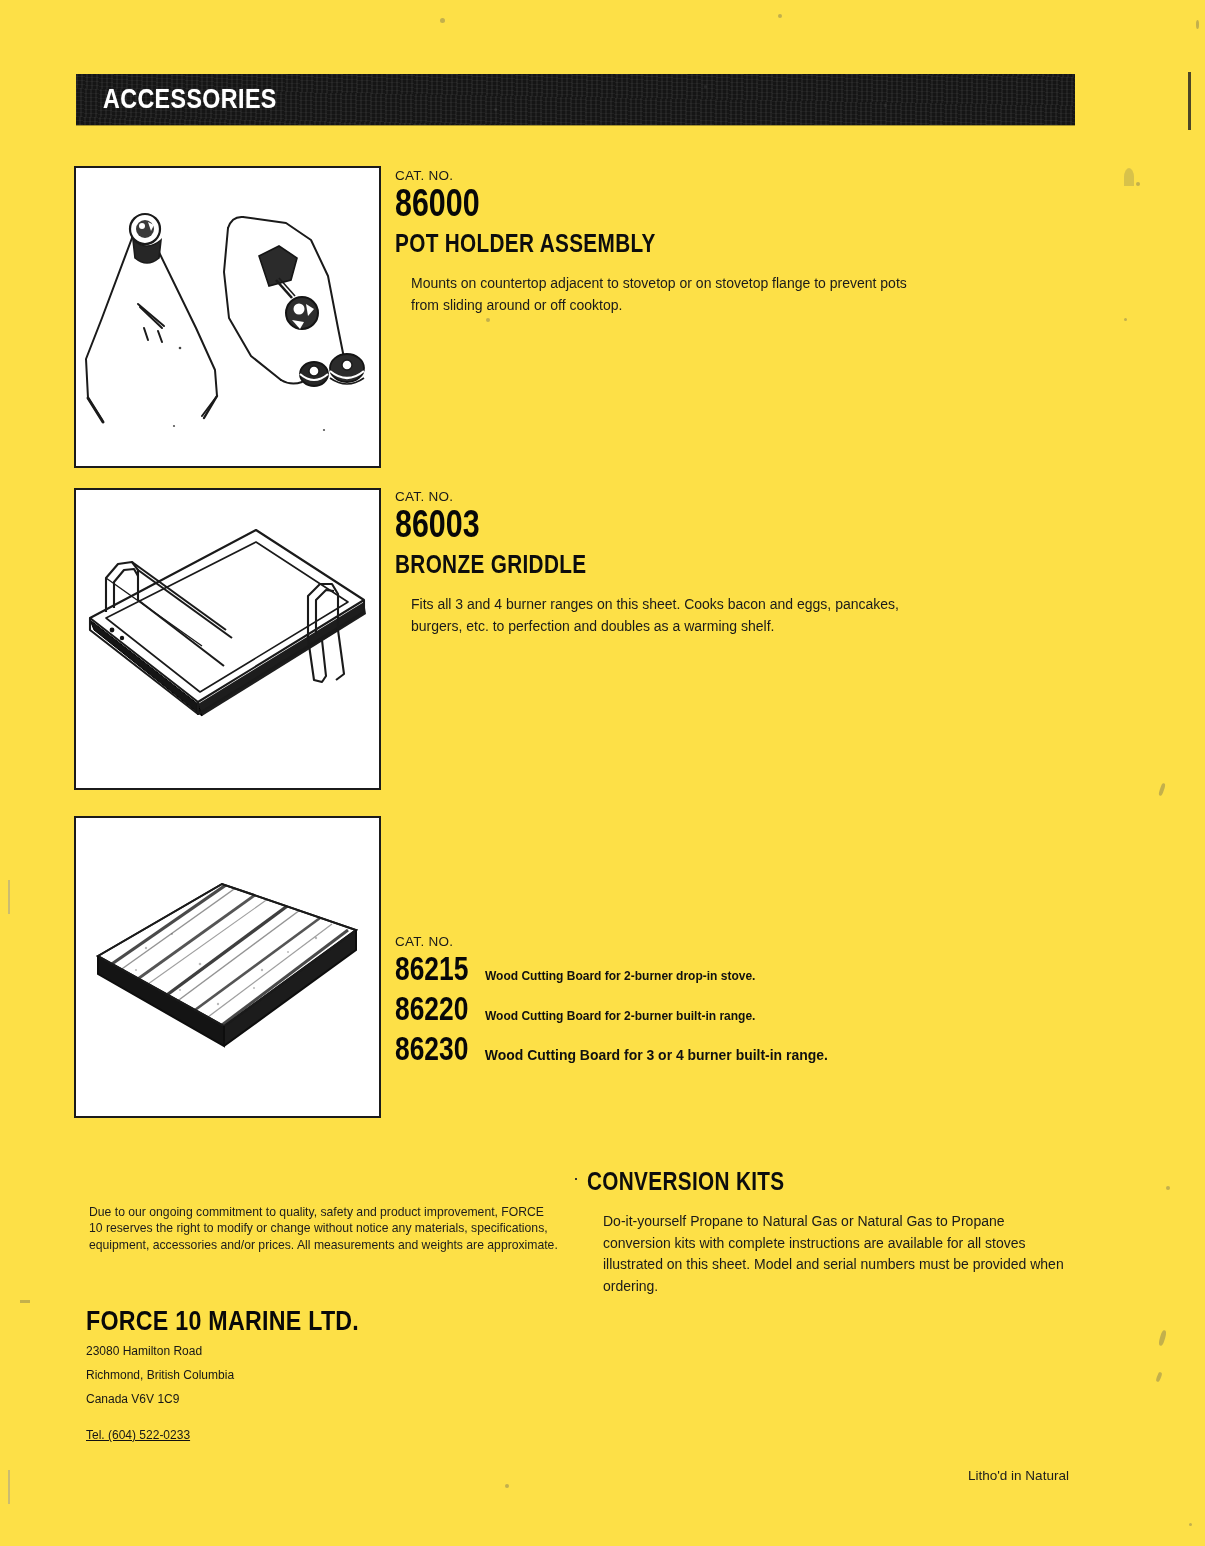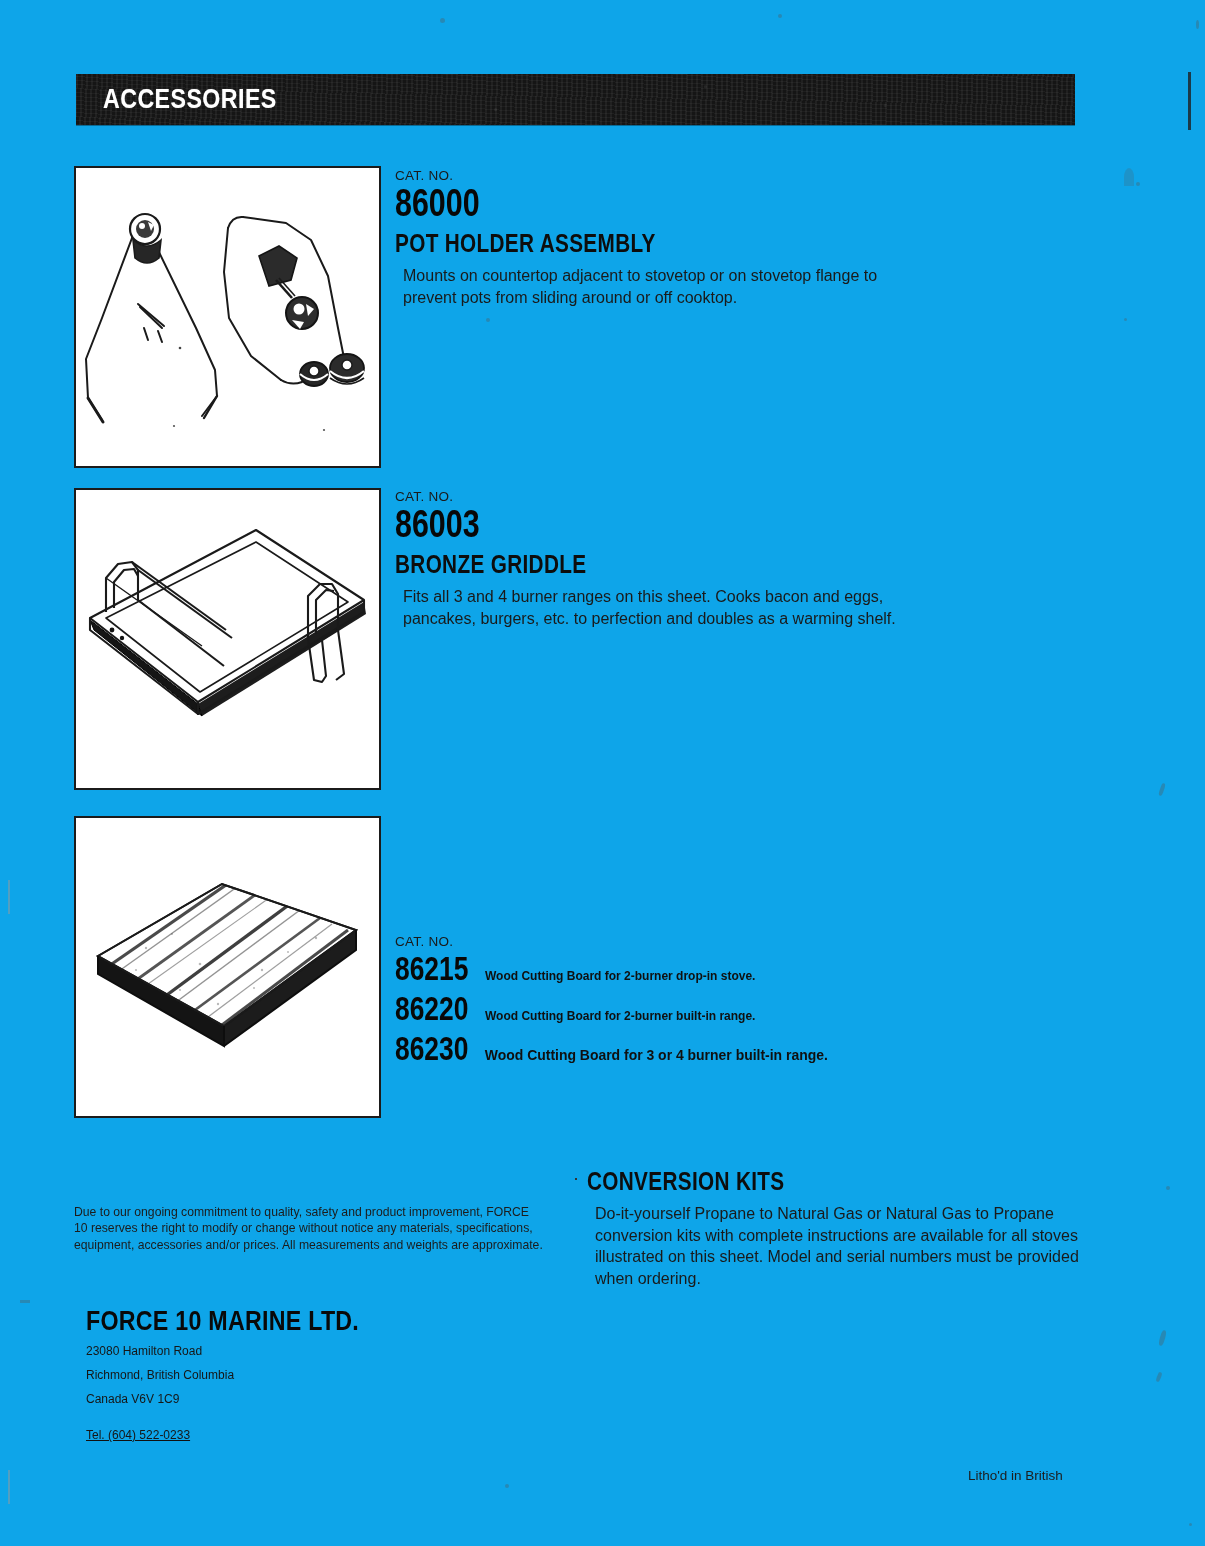--- a/index.html
+++ b/index.html
@@ -12,21 +12,21 @@
     height: 1546px;
     position: relative;
     font-family: "Liberation Sans", sans-serif;
     color: #111;
     overflow: hidden;
   }
 
   .page {
     position: absolute;
     inset: 0;
-    background: #0ea5e9;
+    background: #fde047;
   }
 
   
   .banner {
     position: absolute;
     left: 76px;
     top: 74px;
     width: 999px;
     height: 51px;
     background:
@@ -100,24 +100,24 @@
     font-weight: bold;
     font-size: 25px;
     line-height: 27px;
     transform: scaleX(.83);
     transform-origin: left top;
     margin: 8px 0 4px 0;
     color: #0d0d0d;
     letter-spacing: .4px;
   }
   .body {
-    font-size: 16px;
+    font-size: 14px;
     line-height: 21.5px;
     color: #1a1a1a;
-    margin: 8px;
+    margin: 16px;
     max-width: 500px;
   }
   .body.italic { font-style: italic; }
 
   
   .cat-list { position: absolute; left: 395px; top: 934px; }
   .cat-list .catno { margin-bottom: 2px; }
   .cat-row {
     display: flex;
     align-items: baseline;
@@ -156,21 +156,21 @@
     left: -12px;
     top: 10px;
     width: 2px;
     height: 2px;
     background: #333;
   }
 
   
   .disclaimer {
     position: absolute;
-    left: 74px;
+    left: 89px;
     top: 1204px;
     width: 470px;
     font-size: 12.2px;
     line-height: 16.4px;
     color: #1c1c1c;
   }
 
   
   .company { position: absolute; left: 86px; top: 1306px; }
   .company-name {
@@ -429,15 +429,15 @@
   <div class="company">
     <div class="company-name">FORCE 10 MARINE LTD.</div>
     <div class="company-line">23080 Hamilton Road</div>
     <div class="company-line">Richmond, British Columbia</div>
     <div class="company-line">Canada V6V 1C9</div>
     <div class="company-contact">
       <div class="company-line">Tel.  (604) 522-0233</div>
     </div>
   </div>
 
-  <div class="footer-litho">Litho'd in British</div>
+  <div class="footer-litho">Litho'd in Natural</div>
 
 </div>
 
 </body></html>

